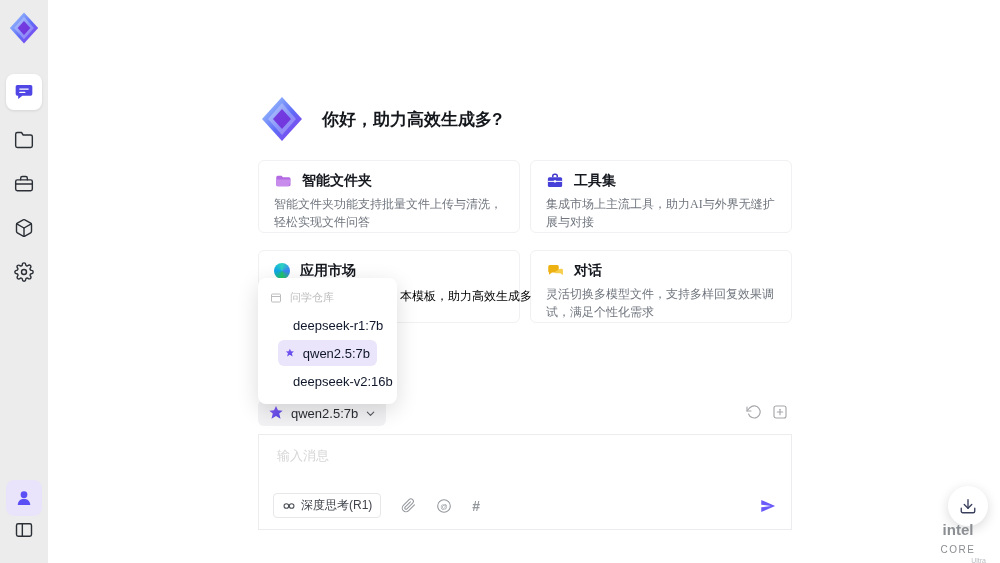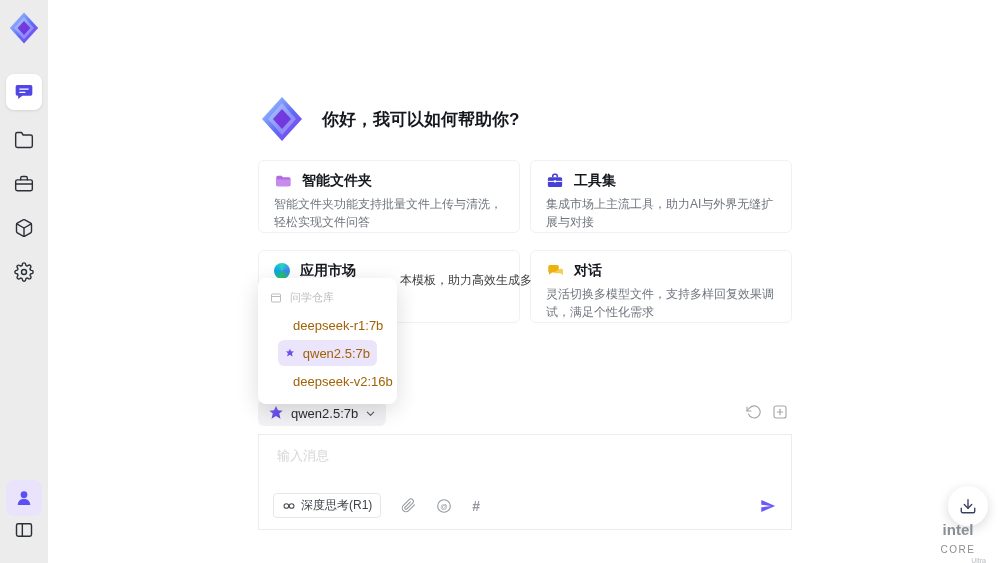--- a/index.html
+++ b/index.html
@@ -22,35 +22,35 @@
   .sb-panel  { top:512px; }
   .oicon { stroke:#2b2f36; stroke-width:1.7; fill:none; stroke-linecap:round; stroke-linejoin:round; }
 
   
   .greet { position:absolute; left:258px; top:95px; display:flex; align-items:center; gap:16px; }
   .greet-logo { width:48px; height:48px; }
   .greet-text { font-size:17px; font-weight:700; color:#14171c; }
 
   
   .cards { position:absolute; left:258px; top:160px; width:534px;
-           display:grid; grid-template-columns:262px 262px; column-gap:10px; row-gap:17px; }
+           display:grid; grid-template-columns:262px 262px; column-gap:10px; row-gap:17px;font-family:Liberation Serif, serif; }
   .card { height:73px; border:1px solid #f1f1f3; border-radius:6px; background:#fff;
           padding:11px 15px; box-sizing:border-box; cursor:pointer; }
   .card-head { display:flex; align-items:center; gap:10px; font-size:14px; font-weight:700; color:#15181e; }
   .card-desc { margin-top:5px; font-size:12px; color:#70757e; line-height:1.5; }
-  .frag { position:absolute; left:142px; top:112px; font-size:12px; color:#404040; white-space:nowrap; z-index:1; }
+  .frag { position:absolute; left:142px; top:128px; font-size:12px; color:#000000; white-space:nowrap; z-index:1; }
   .market-dot { width:16px; height:16px; border-radius:50%;
      background:conic-gradient(#2dd4bf,#3b82f6,#22c55e,#0ea5e9,#2dd4bf); }
 
   
   .dropdown { position:absolute; left:258px; top:278px; width:139px; z-index:20; box-sizing:border-box;
               background:#fff; border-radius:8px; box-shadow:0 6px 22px rgba(0,0,0,.14); padding:5px 0 8px; }
   .dd-header { display:flex; align-items:center; gap:8px; padding:7px 12px 5px; font-size:11px; color:#bcbcbe; }
   .dd-item { display:flex; align-items:center; gap:8px; margin:2px 20px; padding:5px 7px;
-             border-radius:6px; font-size:13px; color:#a16207; cursor:pointer; white-space:nowrap; }
+             border-radius:6px; font-size:13px; color:#0f172a; cursor:pointer; white-space:nowrap; }
   .dd-item.selected { background:#ebe5fb; }
 
   
   .model-pill { position:absolute; left:258px; top:400px; height:26px; background:#f2f2f4; border-radius:6px;
                 display:flex; align-items:center; gap:7px; padding:0 10px; font-size:13px; color:#2a2d33; cursor:pointer; }
   .tr-icons { position:absolute; left:746px; top:404px; display:flex; gap:10px; align-items:center; }
   .gicon { stroke:#a6a6aa; stroke-width:1.7; fill:none; stroke-linecap:round; stroke-linejoin:round; }
 
   
   .composer { position:absolute; left:258px; top:434px; width:534px; height:96px; box-sizing:border-box;
@@ -145,21 +145,21 @@
 </aside>
 
 <div class="greet">
   <div class="greet-logo">
     <svg viewBox="0 0 48 48" width="48" height="48">
       <polygon points="24,2 44,24 24,46 4,24" fill="url(#gemA)"></polygon>
       <polygon points="24,8 38,24 24,40 10,24" fill="#ffffff" opacity="0.28"></polygon>
       <polygon points="24,14 33,24 24,34 15,24" fill="#6d28d9" opacity="0.85"></polygon>
     </svg>
   </div>
-  <div class="greet-text">你好，我可以如何帮助你?</div>
+  <div class="greet-text">你好，助力高效生成多?</div>
 </div>
 
 <div class="cards">
   <div class="card">
     <div class="card-head">
       <svg width="18" height="18" viewBox="0 0 24 24">
         <path d="M3 7a2 2 0 0 1 2-2h5l2 2h8a2 2 0 0 1 2 2v8a2 2 0 0 1-2 2H5a2 2 0 0 1-2-2z" fill="#b36ae2"></path>
         <path d="M3 10h19l-1.5 7.2a2 2 0 0 1-2 1.8H5a2 2 0 0 1-2-2z" fill="#c88cec"></path>
       </svg>
       <span>智能文件夹</span>

